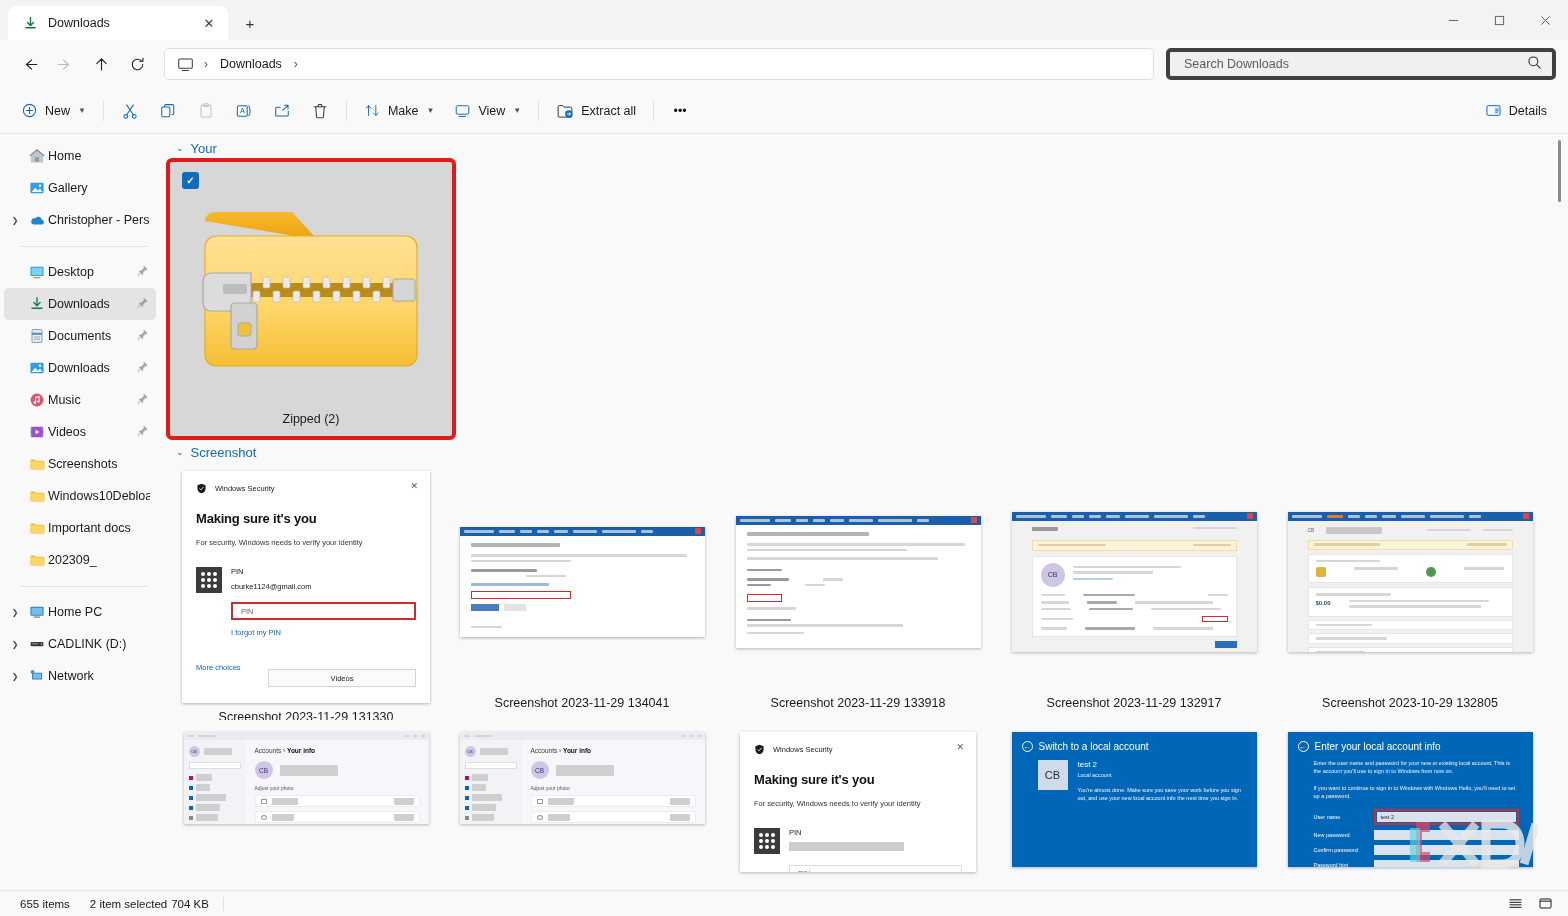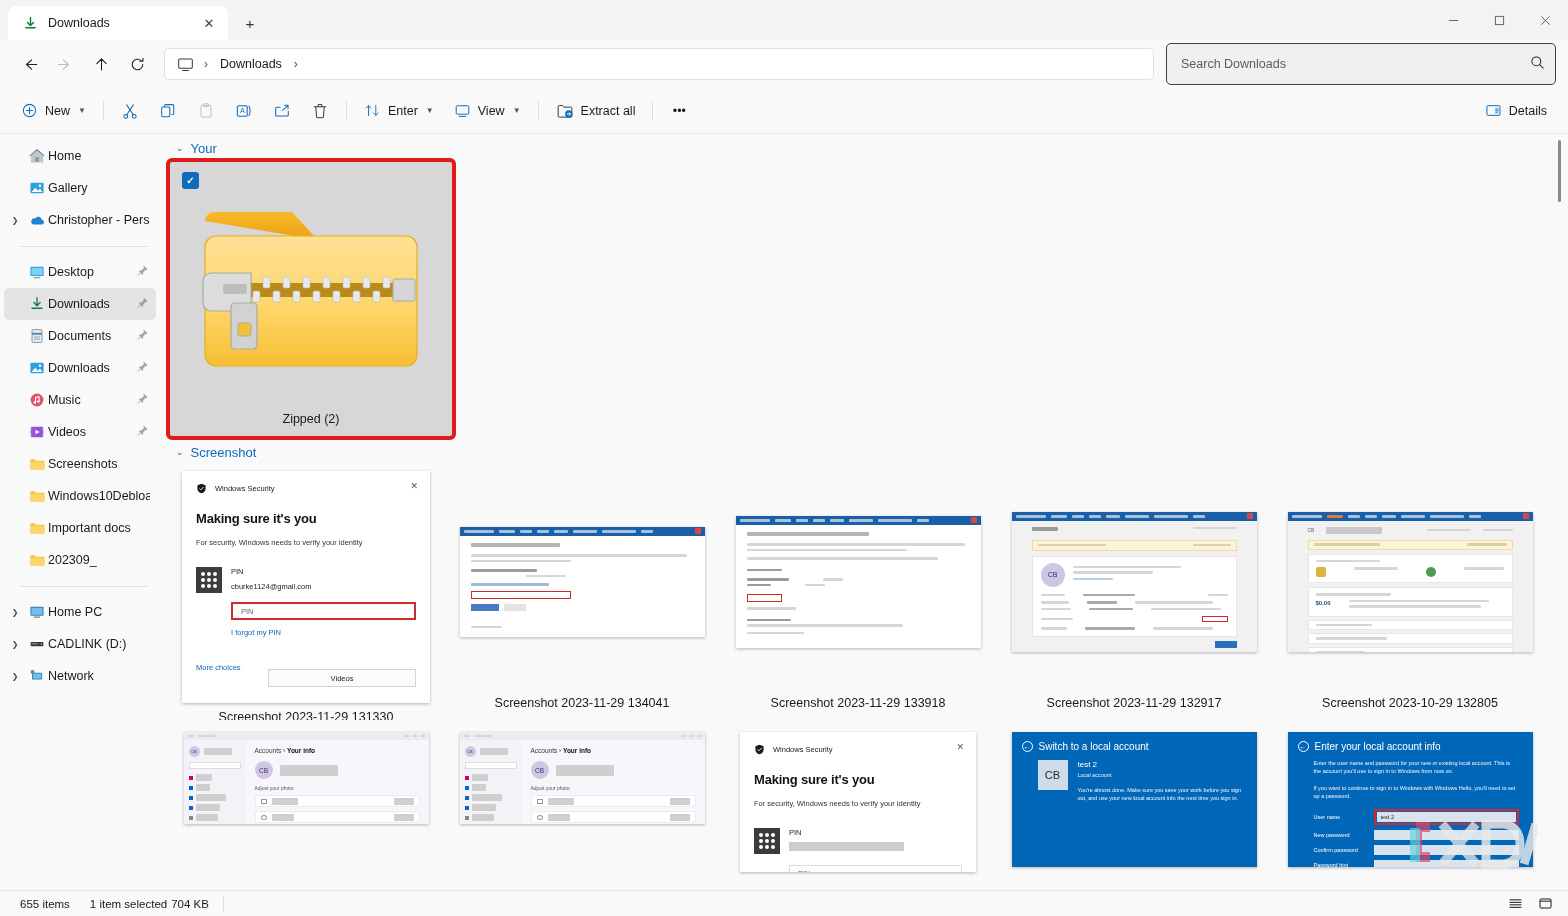--- a/index.html
+++ b/index.html
@@ -51,22 +51,22 @@
   .navbtn.disabled { color: #b9b9b9; }
   .crumbbar {
     flex: 1; height: 32px; margin-left: 8px; background: #ffffff; border: 1px solid #e0e0e0;
     border-radius: 5px; display: flex; align-items: center; padding: 0 8px; gap: 2px;
     min-width: 0;
   }
   .crumb-icon { width: 24px; height: 24px; display:flex; align-items:center; justify-content:center; }
   .crumb-sep { color: #555; font-size: 12px; padding: 0 5px; }
   .crumb-text { font-size: 12.5px; color: #1a1a1a; padding: 2px 5px; border-radius: 3px; }
   .searchbox {
-    width: 390px; height: 42px; margin-left: 10px; background: #f0f0f0;
-    border: 1px solid #404040; border-radius: 5px; display: flex; align-items: center;
+    width: 390px; height: 32px; margin-left: 10px; background: #f0f0f0;
+    border: 4px solid #404040; border-radius: 5px; display: flex; align-items: center;
     padding: 0 10px 0 14px; gap: 8px;
   }
   .searchbox input {
     flex: 1; border: none; outline: none; background: transparent; font-size: 12.5px;
     color: #1a1a1a; font-family: inherit;
   }
   .searchbox input::placeholder { color: #5c5c5c; }
 
   
   .cmdbar {
@@ -391,21 +391,21 @@
         <path d="M5.3 5.2l.8 11a1.3 1.3 0 0 0 1.3 1.2h5.2a1.3 1.3 0 0 0 1.3-1.2l.8-11" fill="none" stroke="#3a3a3a" stroke-width="1.15"></path>
       </svg>
     </div>
     <div class="cdiv"></div>
 
     <div class="cbtn">
       <svg width="17" height="17" viewBox="0 0 20 20">
         <path d="M5.4 16V4.4M2.6 7.2L5.4 4.3 8.2 7.2" stroke="#0f6cbd" stroke-width="1.15" fill="none" stroke-linecap="round" stroke-linejoin="round"></path>
         <path d="M13.9 4v11.6M11.1 12.8l2.8 2.9 2.8-2.9" stroke="#2b7d9b" stroke-width="1.15" fill="none" stroke-linecap="round" stroke-linejoin="round"></path>
       </svg>
-      <span>Enter</span>
+      <span>Make</span>
       <span class="chev">▼</span>
     </div>
     <div class="cbtn">
       <svg width="17" height="17" viewBox="0 0 20 20">
         <rect x="2.6" y="4.4" width="14.8" height="10" rx="1.3" fill="none" stroke="#0f6cbd" stroke-width="1.15"></rect>
         <path d="M6.2 17h7.6" stroke="#0f6cbd" stroke-width="1.15" stroke-linecap="round"></path>
       </svg>
       <span>View</span>
       <span class="chev">▼</span>
     </div>
@@ -1206,21 +1206,21 @@
       <div class="vscroll">
         <div class="track">
           <div class="thumb"></div>
         </div>
       </div>
     </div>
   </div>
 
   <div class="statusbar">
     <span class="st-item">655 items</span>
-    <span class="st-item" style="padding-right:4px">1 item selected</span>
+    <span class="st-item" style="padding-right:4px">2 item selected</span>
     <span class="st-item" style="padding-left:0">704 KB</span>
     <span class="st-vsep"></span>
     <div class="viewtoggle">
       <div class="vt">
         <svg width="15" height="15" viewBox="0 0 18 18">
           <path d="M2.4 4.6h13.2M2.4 7.6h13.2M2.4 10.6h13.2M2.4 13.6h13.2" stroke="#1a1a1a" stroke-width="1.2" stroke-linecap="round"></path>
         </svg>
       </div>
       <div class="vt">
         <svg width="15" height="15" viewBox="0 0 18 18">

